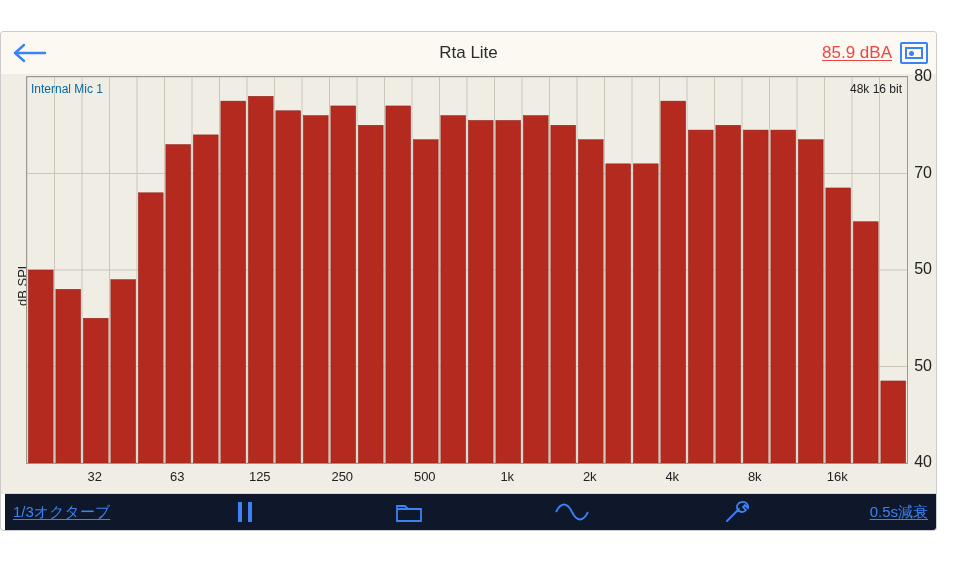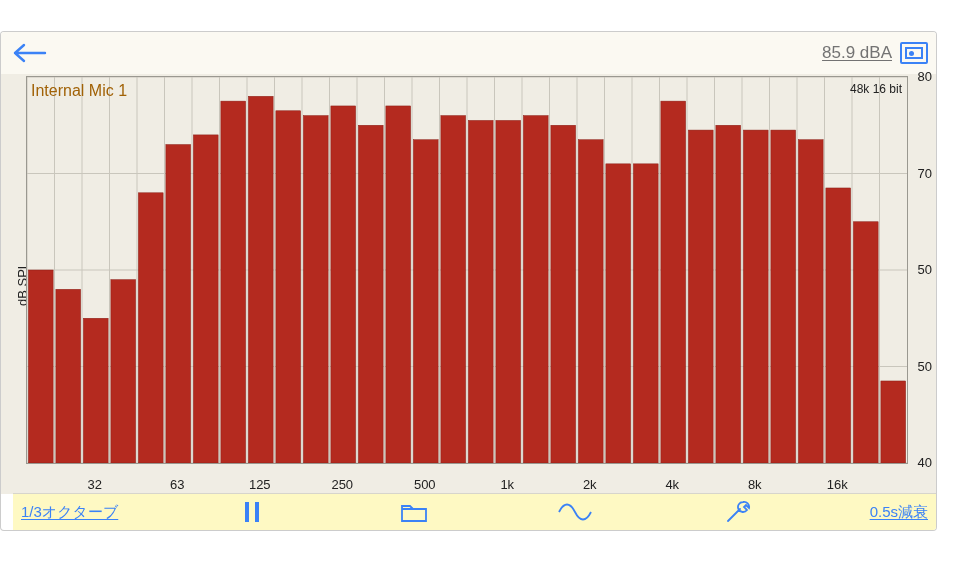--- a/index.html
+++ b/index.html
@@ -2,53 +2,54 @@
 <html><head>
 <meta charset="utf-8">
 <style>
 html,body{margin:0;padding:0;background:#fff;font-family:-apple-system,BlinkMacSystemFont,"Helvetica Neue",Arial,sans-serif;}
 .wrap{width:968px;height:577px;box-sizing:border-box;padding:32px 32px 48px 1px;position:relative;}
 .device{position:relative;width:935px;height:498px;border-radius:3px;overflow:hidden;box-shadow:0 0 0 1px #ccc;}
 .header{height:42px;background:#fbf9f2;border-bottom:1px solid #d7d5cc;display:flex;align-items:center;position:relative;}
 .back{width:50px;display:flex;align-items:center;justify-content:flex-start;padding-left:10px;}
 .back svg{stroke:#3b82f6;}
 .title{position:absolute;left:0;right:0;text-align:center;font-size:17px;font-weight:500;color:#2b2b2b;pointer-events:none;}
-.dba{margin-left:auto;padding-right:8px;color:#737373;font-size:17px;text-decoration:underline;text-underline-offset:2px;}
+.dba{margin-left:auto;padding-right:8px;color:#ef4444;font-size:17px;text-decoration:underline;text-underline-offset:2px;}
 .snap{width:24px;height:18px;border:2px solid #3b82f6;border-radius:2px;margin-right:8px;position:relative;}
 .snap::before{content:"";position:absolute;left:3px;right:3px;top:3px;bottom:3px;border:2px solid #3b82f6;}
 .snap::after{content:"";position:absolute;left:7px;top:7px;width:5px;height:5px;border-radius:50%;background:#3b82f6;}
 .chartarea{position:absolute;top:42px;bottom:36px;left:0;right:0;background:#f0ede4;}
 .ylabel{position:absolute;left:-1px;top:50%;transform:translateY(-50%) rotate(-90deg);transform-origin:center;font-size:13px;color:#222;white-space:nowrap;}
 .plot{position:absolute;left:25px;top:2px;right:28px;bottom:30px;border:1px solid #9a9890;box-sizing:border-box;}
 .grid line{stroke:#c9c6bc;stroke-width:1;}
 .bars rect{fill:#b42a1f;stroke:#8a1f17;stroke-width:0.5;}
-.mic{position:absolute;left:30px;top:8px;font-size:16px;color:#a16207;z-index:2;}
+.mic{position:absolute;left:30px;top:8px;font-size:12px;color:#0369a1;z-index:2;}
 .fmt{position:absolute;right:34px;top:8px;font-size:12px;color:#222;z-index:2;}
-.ytick{position:absolute;right:4px;font-size:13px;color:#222;transform:translateY(-50%);}
-.xtick{position:absolute;bottom:2px;font-size:13px;color:#222;transform:translateX(-50%);}
-.toolbar{position:absolute;left:12px;right:0;bottom:0;height:36px;background:#fef9c3;border-top:1px solid #d7d5cc;display:flex;align-items:center;}
+.ytick{position:absolute;right:4px;font-size:16px;color:#222;transform:translateY(-50%);}
+.xtick{position:absolute;bottom:10px;font-size:13px;color:#222;transform:translateX(-50%);}
+.toolbar{position:absolute;left:4px;right:0;bottom:0;height:36px;background:#0f172a;border-top:1px solid #d7d5cc;display:flex;align-items:center;}
 .tbtn{flex:1;display:flex;align-items:center;justify-content:center;color:#3b82f6;font-size:15px;height:100%;}
 .link{text-decoration:underline;text-underline-offset:2px;}
 .octave{flex:0 0 150px;padding-left:8px;justify-content:flex-start;}
 .decay{flex:0 0 110px;padding-right:8px;justify-content:flex-end;text-decoration:underline;}
 .pause{display:flex;gap:6px;}
 .pause span{width:4px;height:20px;background:#3b82f6;}
 </style>
 </head>
 <body>
 
 <div class="wrap">
  <div class="device">
 
   <div class="header">
     <div class="back">
       <svg width="36" height="22" viewBox="0 0 36 22" fill="none">
         <path d="M34 11 H4 M4 11 L13 3 M4 11 L13 19" stroke-width="2.4" stroke-linecap="round" stroke-linejoin="round"></path>
       </svg>
     </div>
+    <div class="title">Rta Lite</div>
     <div class="dba">85.9 dBA</div>
     <div class="snap"></div>
   </div>
 
   <div class="chartarea">
     <div class="mic">Internal Mic 1</div>
     <div class="fmt">48k 16 bit</div>
     <div class="ylabel">dB SPL</div>
     <div id="yticks">
           <div class="ytick" style="top: 388px;">40</div>

